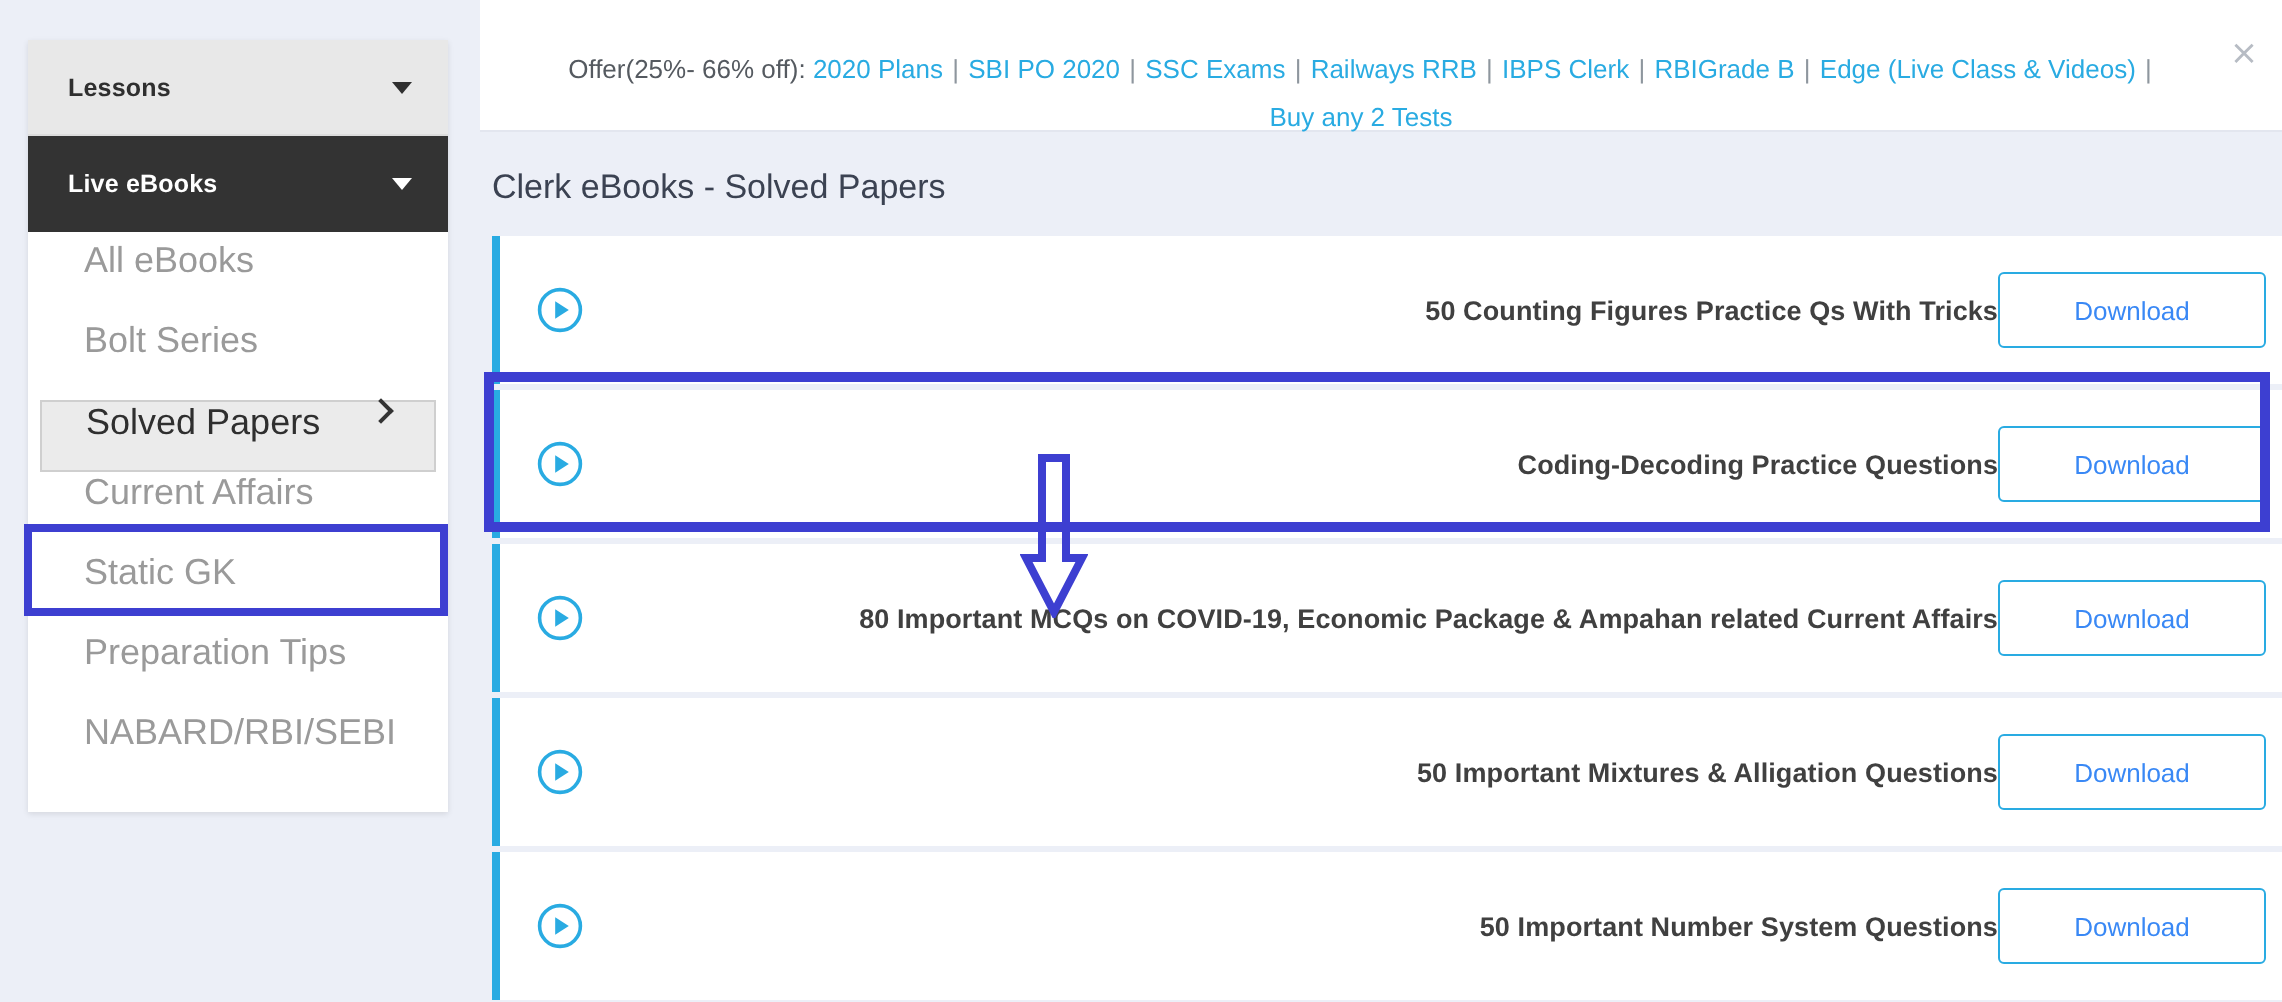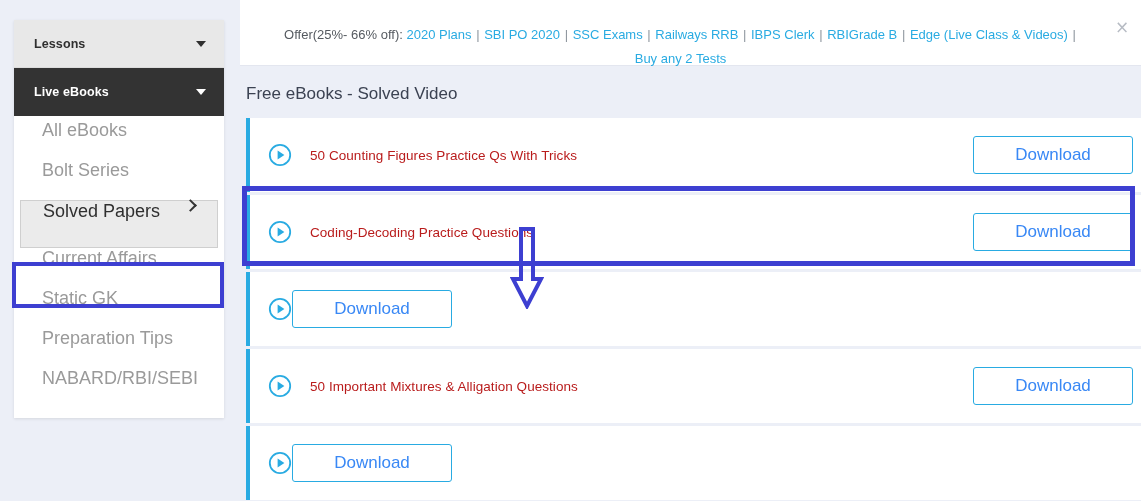--- a/index.html
+++ b/index.html
@@ -79,21 +79,21 @@
     font-size: 18px;
     color: #9a9a9a;
     cursor: pointer;
   }
   .sub-item.selected {
     background: #ebebeb;
     border: 1px solid #cfcfcf;
     color: #2f2f2f;
     margin: 0 6px;
     padding-left: 22px;
-    height: 48px;
+    height: 36px;
   }
   .chev-right {
     width: 7px; height: 7px;
     border-right: 2.2px solid #333;
     border-top: 2.2px solid #333;
     transform: rotate(45deg);
     margin-right: 4px;
   }
 
   
@@ -184,34 +184,35 @@
   .row-icon {
     flex: 0 0 auto;
     margin-left: 18px;
     width: 24px;
     height: 24px;
   }
   .row-title {
     flex: 1 1 auto;
     margin-left: 18px;
     font-size: 13.5px;
-    font-weight: normal;
-    color: #b91c1c;
+    font-weight: bold;
+    color: #404040;
     letter-spacing: .05px;
+    text-align: right;
   }
   .dl-btn {
     flex: 0 0 auto;
-    width: 160px;
+    width: 134px;
     height: 38px;
     margin-right: 8px;
     border: 1px solid #29abe2;
     border-radius: 3px;
     background: #ffffff;
     color: #3988f5;
-    font-size: 17px;
+    font-size: 13px;
     font-family: "Liberation Sans", sans-serif;
     cursor: pointer;
     display: flex;
     align-items: center;
     justify-content: center;
   }
 
   
   #row-highlight {
     position: absolute;
@@ -290,21 +291,21 @@
     <div id="offer-bar">
       <div id="offer-line">
         <span>Offer(25%- 66% off):</span>
         <span id="offer-links"><span class="lk"> 2020 Plans </span><span class="sep">|</span><span class="lk"> SBI PO 2020 </span><span class="sep">|</span><span class="lk"> SSC Exams </span><span class="sep">|</span><span class="lk"> Railways RRB </span><span class="sep">|</span><span class="lk"> IBPS Clerk </span><span class="sep">|</span><span class="lk"> RBIGrade B </span><span class="sep">|</span><span class="lk"> Edge (Live Class &amp; Videos) </span><span class="sep">|</span></span>
         <br>
         <span class="lk2">Buy any 2 Tests</span>
       </div>
       <div id="offer-close">×</div>
     </div>
 
-    <div id="page-title">Free eBooks - Solved Video</div>
+    <div id="page-title">Clerk eBooks - Solved Papers</div>
 
     <div id="ebook-list">
 
       <div class="ebook-row">
         <span class="row-icon">
           <svg width="24" height="24" viewBox="0 0 24 24">
             <circle cx="12" cy="12" r="10.2" fill="none" stroke="#29abe2" stroke-width="1.8"></circle>
             <path d="M9.6 7.6 L16.4 12 L9.6 16.4 Z" fill="#29abe2"></path>
           </svg>
         </span>
@@ -323,20 +324,21 @@
         <button class="dl-btn">Download</button>
       </div>
 
       <div class="ebook-row">
         <span class="row-icon">
           <svg width="24" height="24" viewBox="0 0 24 24">
             <circle cx="12" cy="12" r="10.2" fill="none" stroke="#29abe2" stroke-width="1.8"></circle>
             <path d="M9.6 7.6 L16.4 12 L9.6 16.4 Z" fill="#29abe2"></path>
           </svg>
         </span>
+        <span class="row-title">80 Important MCQs on COVID-19, Economic Package &amp; Ampahan related Current Affairs</span>
         <button class="dl-btn">Download</button>
       </div>
 
       <div class="ebook-row">
         <span class="row-icon">
           <svg width="24" height="24" viewBox="0 0 24 24">
             <circle cx="12" cy="12" r="10.2" fill="none" stroke="#29abe2" stroke-width="1.8"></circle>
             <path d="M9.6 7.6 L16.4 12 L9.6 16.4 Z" fill="#29abe2"></path>
           </svg>
         </span>
@@ -344,20 +346,21 @@
         <button class="dl-btn">Download</button>
       </div>
 
       <div class="ebook-row">
         <span class="row-icon">
           <svg width="24" height="24" viewBox="0 0 24 24">
             <circle cx="12" cy="12" r="10.2" fill="none" stroke="#29abe2" stroke-width="1.8"></circle>
             <path d="M9.6 7.6 L16.4 12 L9.6 16.4 Z" fill="#29abe2"></path>
           </svg>
         </span>
+        <span class="row-title">50 Important Number System Questions</span>
         <button class="dl-btn">Download</button>
       </div>
 
       <div id="row-highlight"></div>
 
       <svg id="down-arrow" viewBox="0 0 34 82">
         <path d="M11 2 L23 2 L23 52 L31 52 L17 79 L3 52 L11 52 Z" fill="none" stroke="#3d3fd1" stroke-width="4" stroke-linejoin="miter"></path>
       </svg>
 
     </div>

